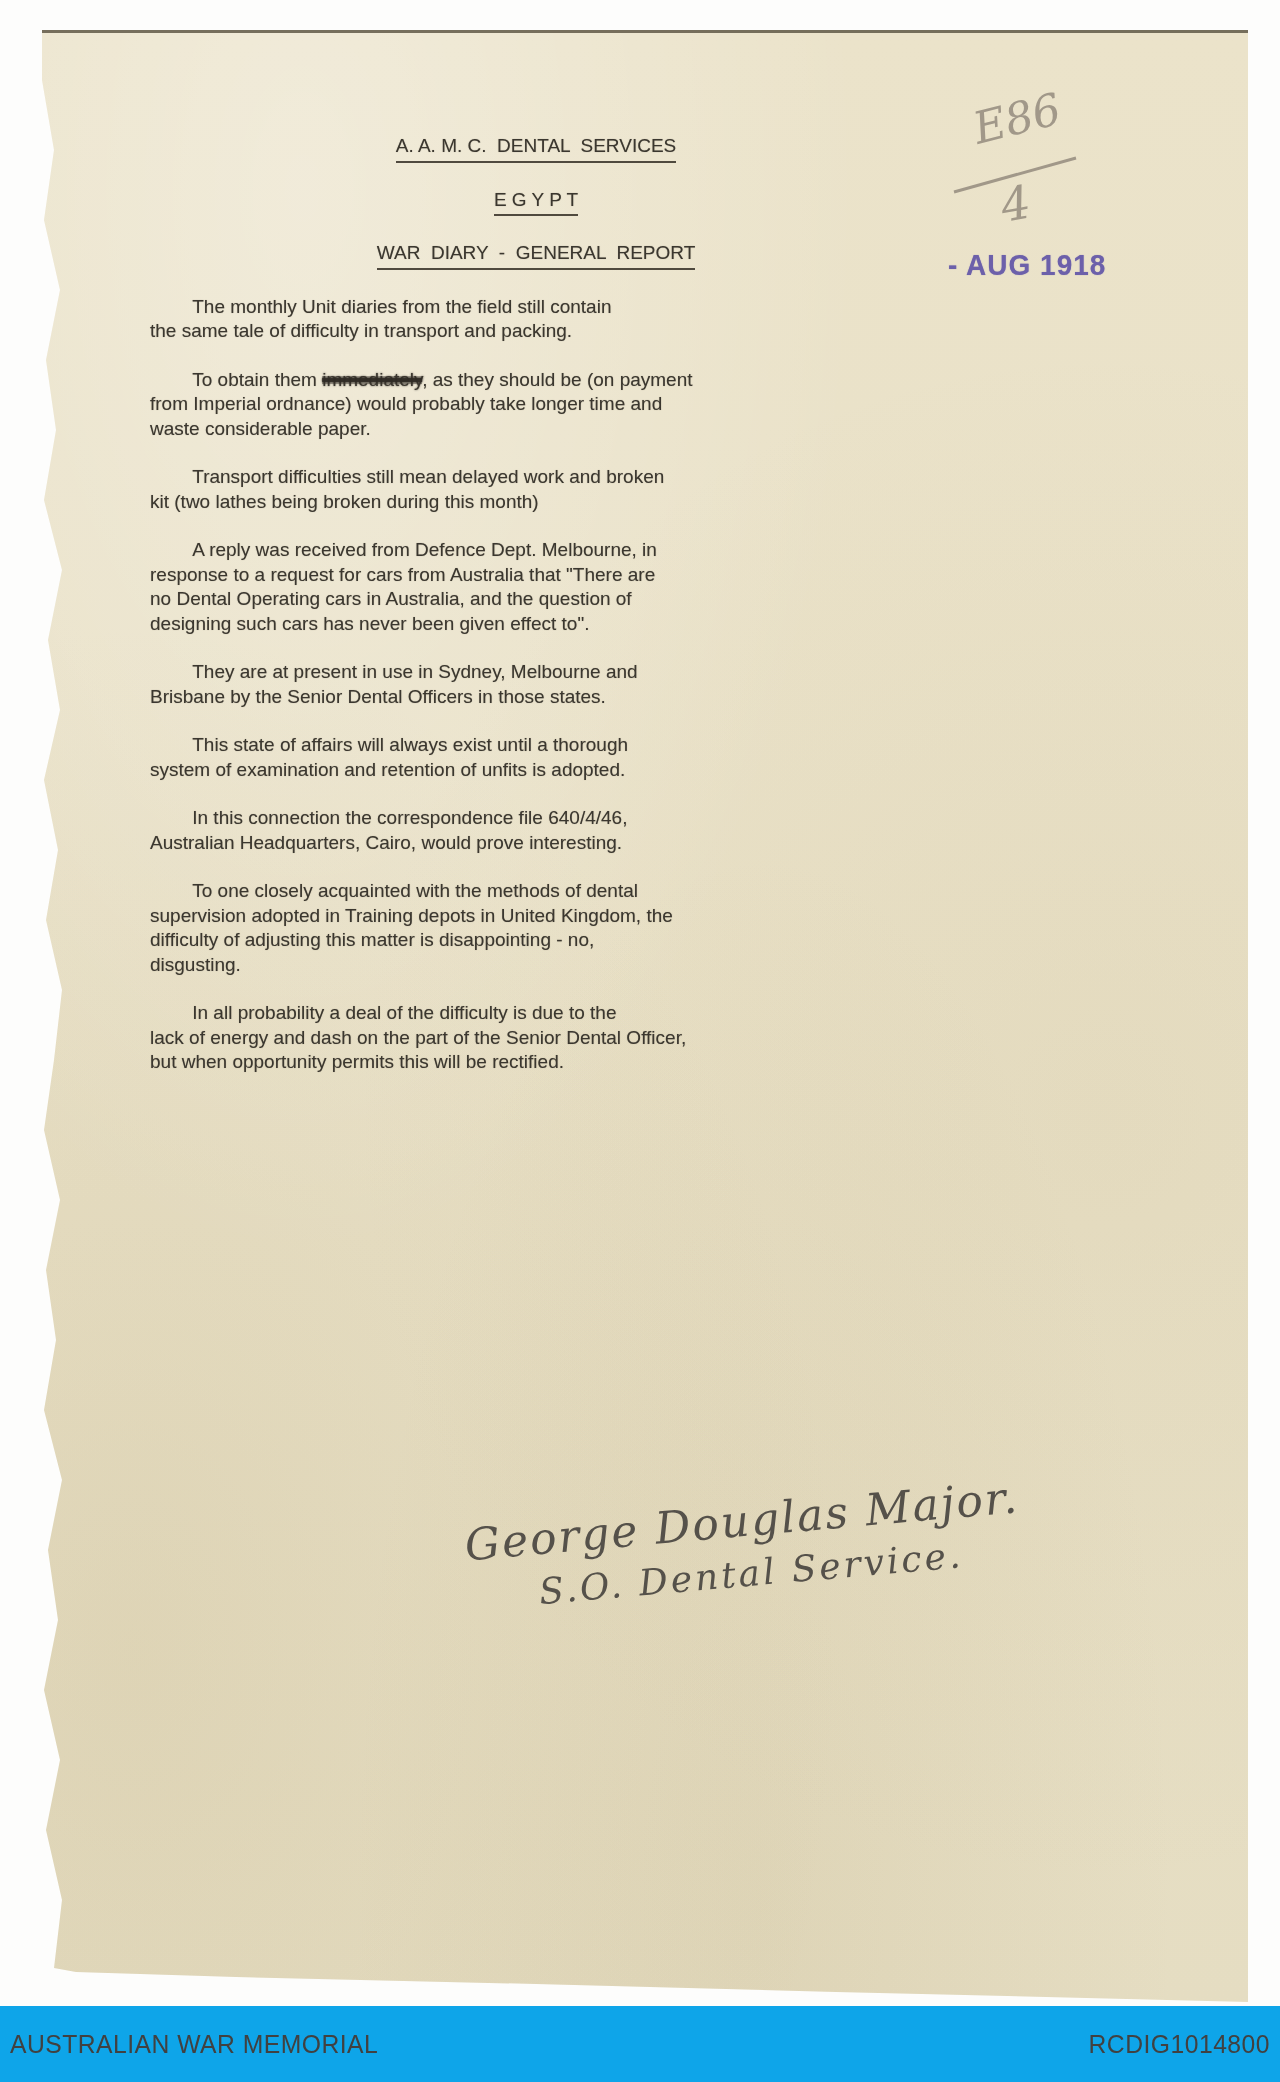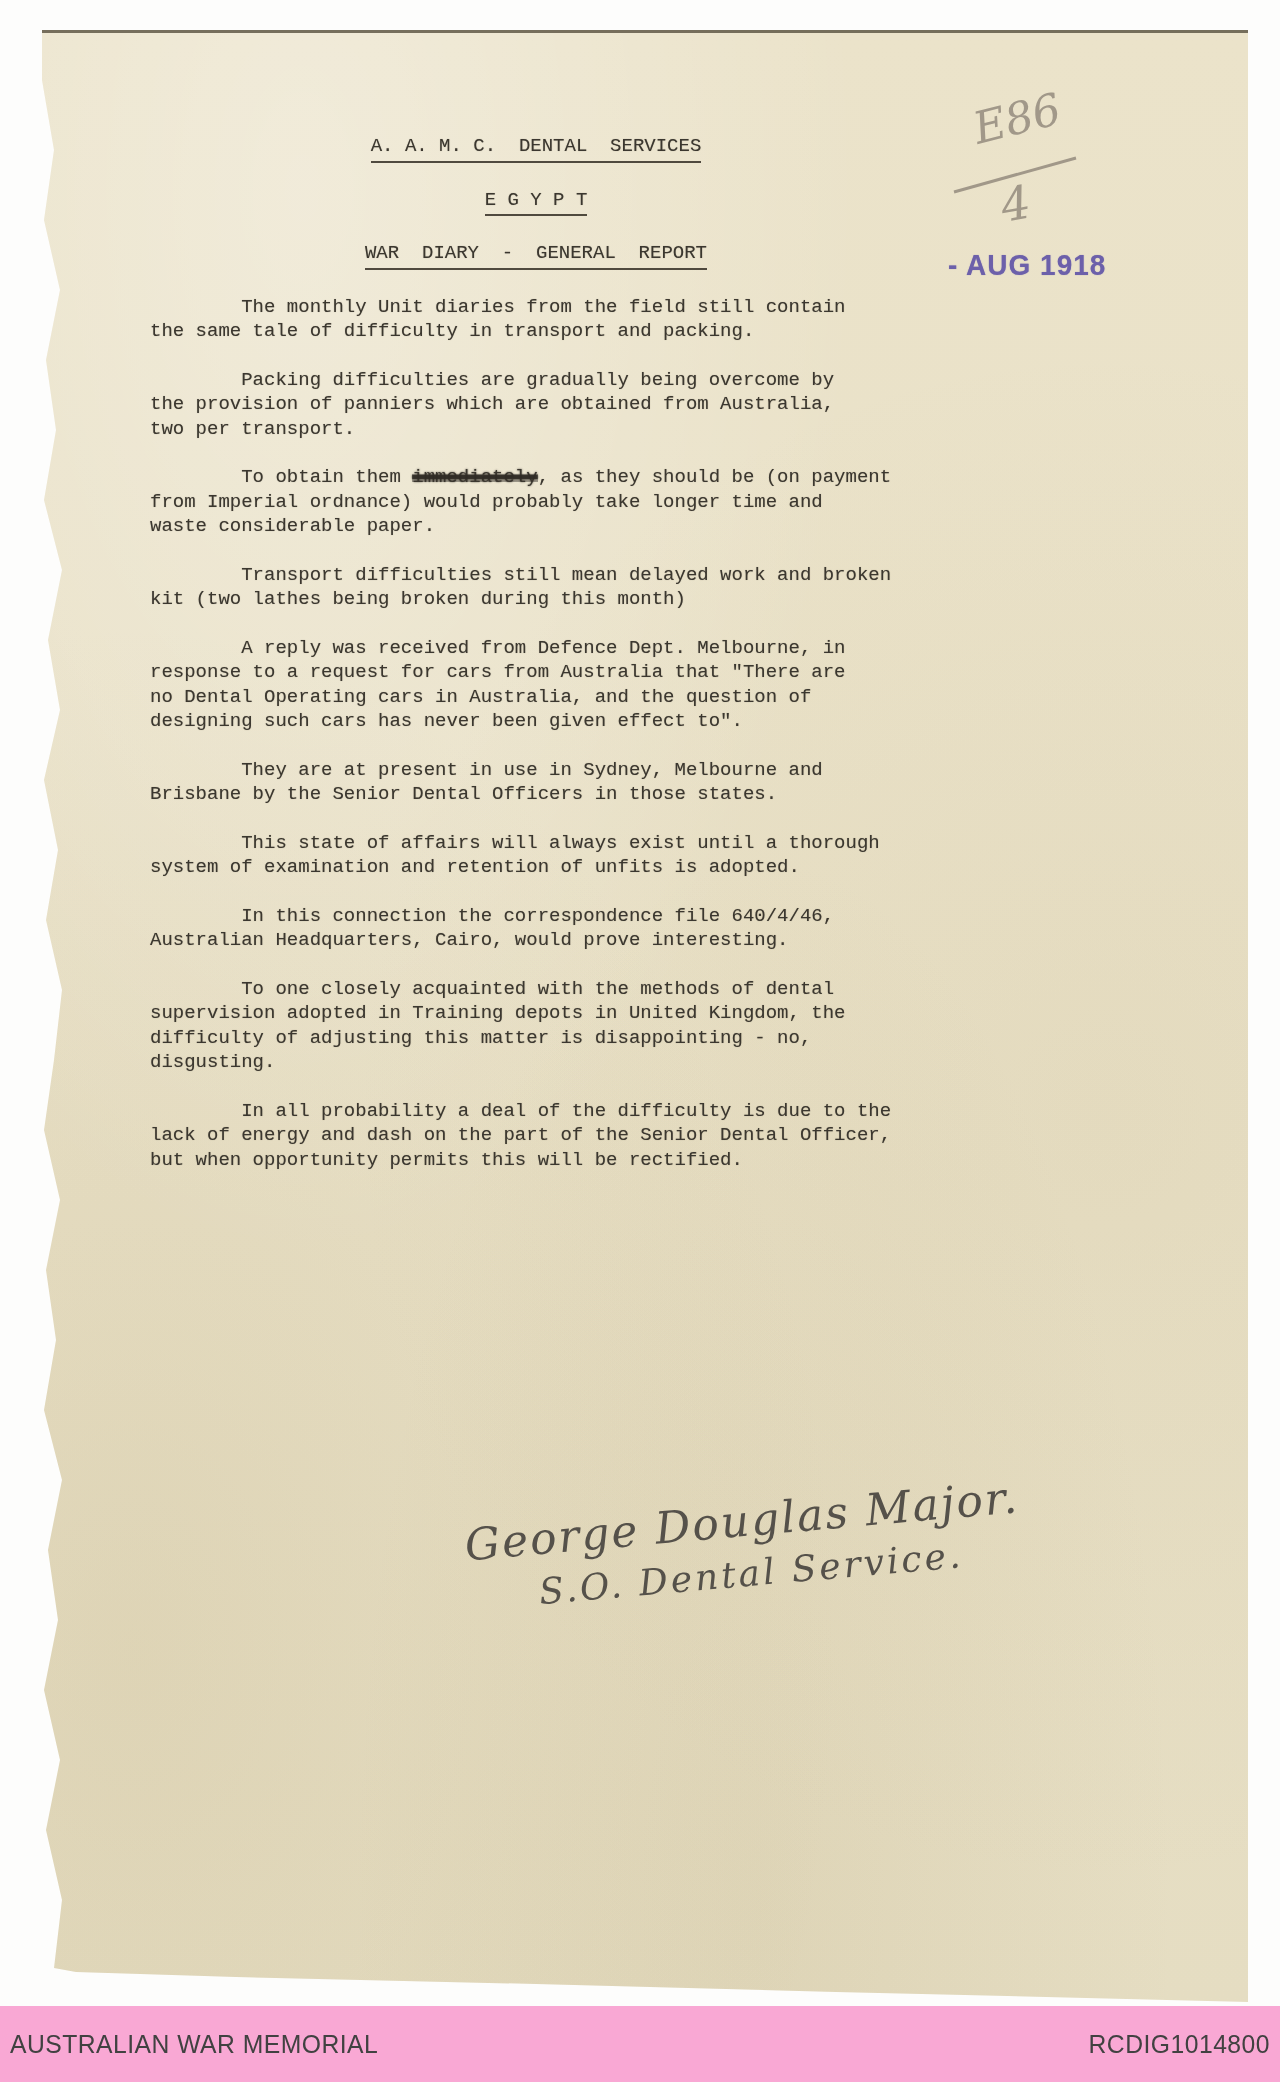--- a/index.html
+++ b/index.html
@@ -21,21 +21,21 @@
       8px 1660px,22px 1590px,12px 1520px,26px 1450px,8px 1380px,20px 1310px,
       10px 1240px,24px 1170px,8px 1100px,18px 1030px,26px 960px,10px 890px,
       22px 820px,8px 750px,24px 680px,12px 610px,26px 540px,8px 470px,
       20px 400px,10px 330px,24px 260px,8px 190px,18px 120px,6px 50px);
   }
   #paper-top-edge{position:absolute;left:0;top:0;width:100%;height:3px;background:#57503f;opacity:.8;}
 
   
   #typed{
     position:absolute;left:114px;top:104px;width:772px;
-    font-family:Liberation Mono, monospace;
+    font-family:Liberation Sans, sans-serif;
     font-size:19px;line-height:24.5px;color:#3b372f;
     text-shadow:0 0 1px rgba(45,40,30,0.35);
   }
   .title-line{text-align:center;white-space:pre;margin:0 0 25px 0;}
   .title-line span{display:inline-block;border-bottom:2px solid rgba(52,46,36,0.85);padding-bottom:2px;}
   #typed-body{}
   #typed-body p{white-space:pre-wrap;margin:0 0 24px 0;}
   .struck{
     position:relative;
     text-decoration:line-through;
@@ -62,21 +62,21 @@
   #signature{
     position:absolute;left:430px;top:1462px;width:560px;
     font-family:"DejaVu Serif",serif;font-style:italic;color:#55514a;
     transform:rotate(-5deg);
   }
   #signature .sig-line1{font-size:44px;line-height:58px;letter-spacing:2px;}
   #signature .sig-line2{font-size:36px;line-height:48px;margin-left:70px;letter-spacing:3px;}
 
   
   #footer{
-    position:absolute;left:0;bottom:0;width:1280px;height:76px;background:#f9a8d4;
+    position:absolute;left:0;bottom:0;width:1280px;height:76px;background:#0ea5e9;
     display:flex;align-items:center;justify-content:space-between;
     padding:0 10px;box-sizing:border-box;
   }
   #footer .footer-text{
     font-family:"Liberation Sans",sans-serif;font-weight:300;
     font-size:26px;color:#414141;letter-spacing:0.5px;
     transform:scaleX(0.95);
   }
   #footer .footer-left{transform-origin:left center;}
   #footer .footer-right{transform-origin:right center;}
@@ -98,23 +98,20 @@
     <div id="stamp">- AUG 1918</div>
 
     <div id="typed">
       <div class="title-line"><span>A. A. M. C.  DENTAL  SERVICES</span></div>
       <div class="title-line"><span>E G Y P T</span></div>
       <div class="title-line"><span>WAR  DIARY  -  GENERAL  REPORT</span></div>
 
       <div id="typed-body">
         <p>        The monthly Unit diaries from the field still contain
 the same tale of difficulty in transport and packing.</p>
-        <p>        Packing difficulties are gradually being overcome by
-the provision of panniers which are obtained from Australia,
-two per transport.</p>
         <p><span>        To obtain them </span><span class="struck">immediately</span><span>, as they should be (on payment
 from Imperial ordnance) would probably take longer time and
 waste considerable paper.</span></p>
         <p>        Transport difficulties still mean delayed work and broken
 kit (two lathes being broken during this month)</p>
         <p>        A reply was received from Defence Dept. Melbourne, in
 response to a request for cars from Australia that "There are
 no Dental Operating cars in Australia, and the question of
 designing such cars has never been given effect to".</p>
         <p>        They are at present in use in Sydney, Melbourne and

